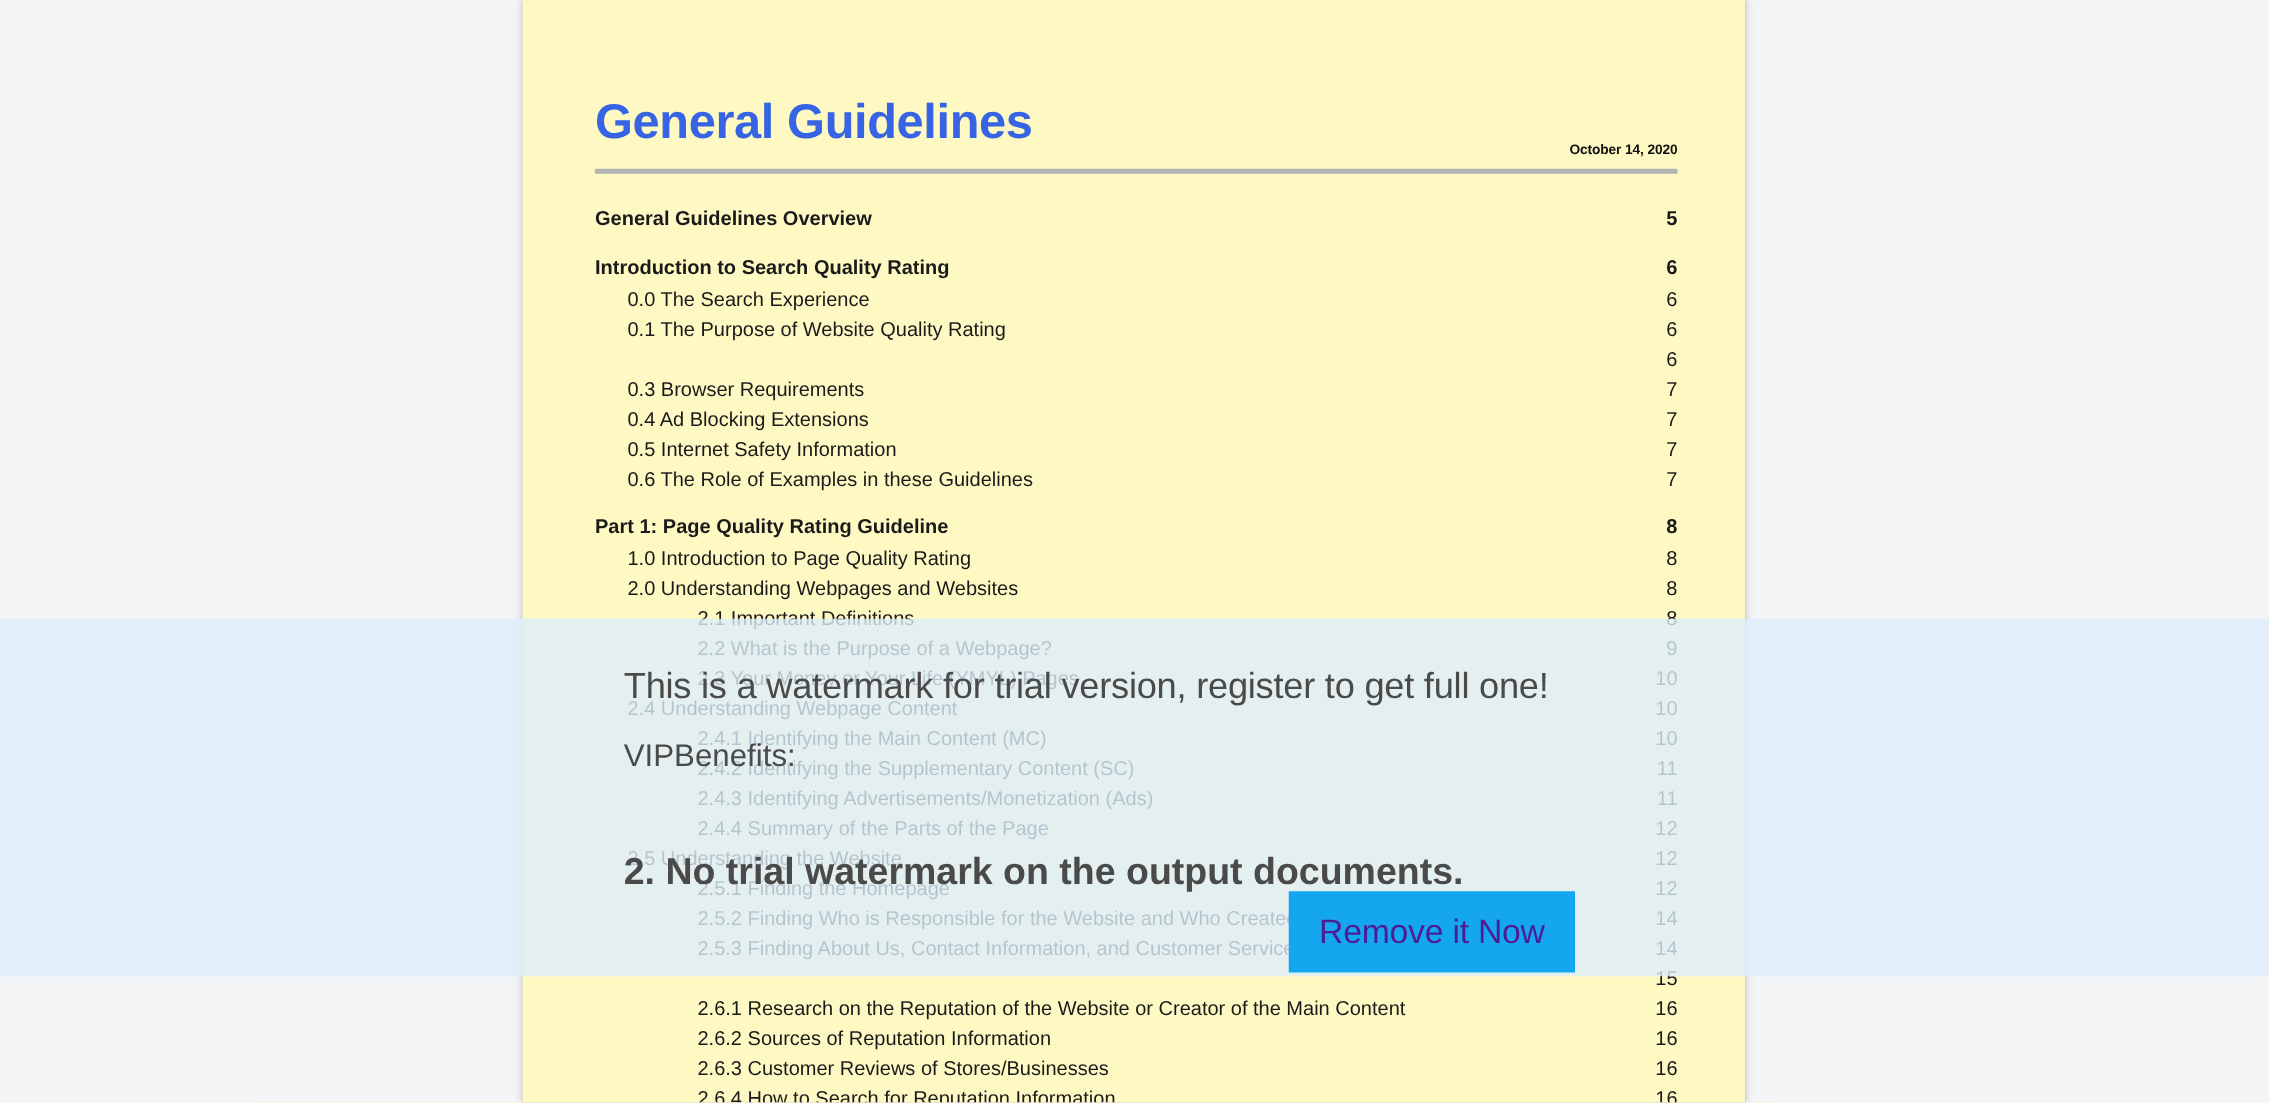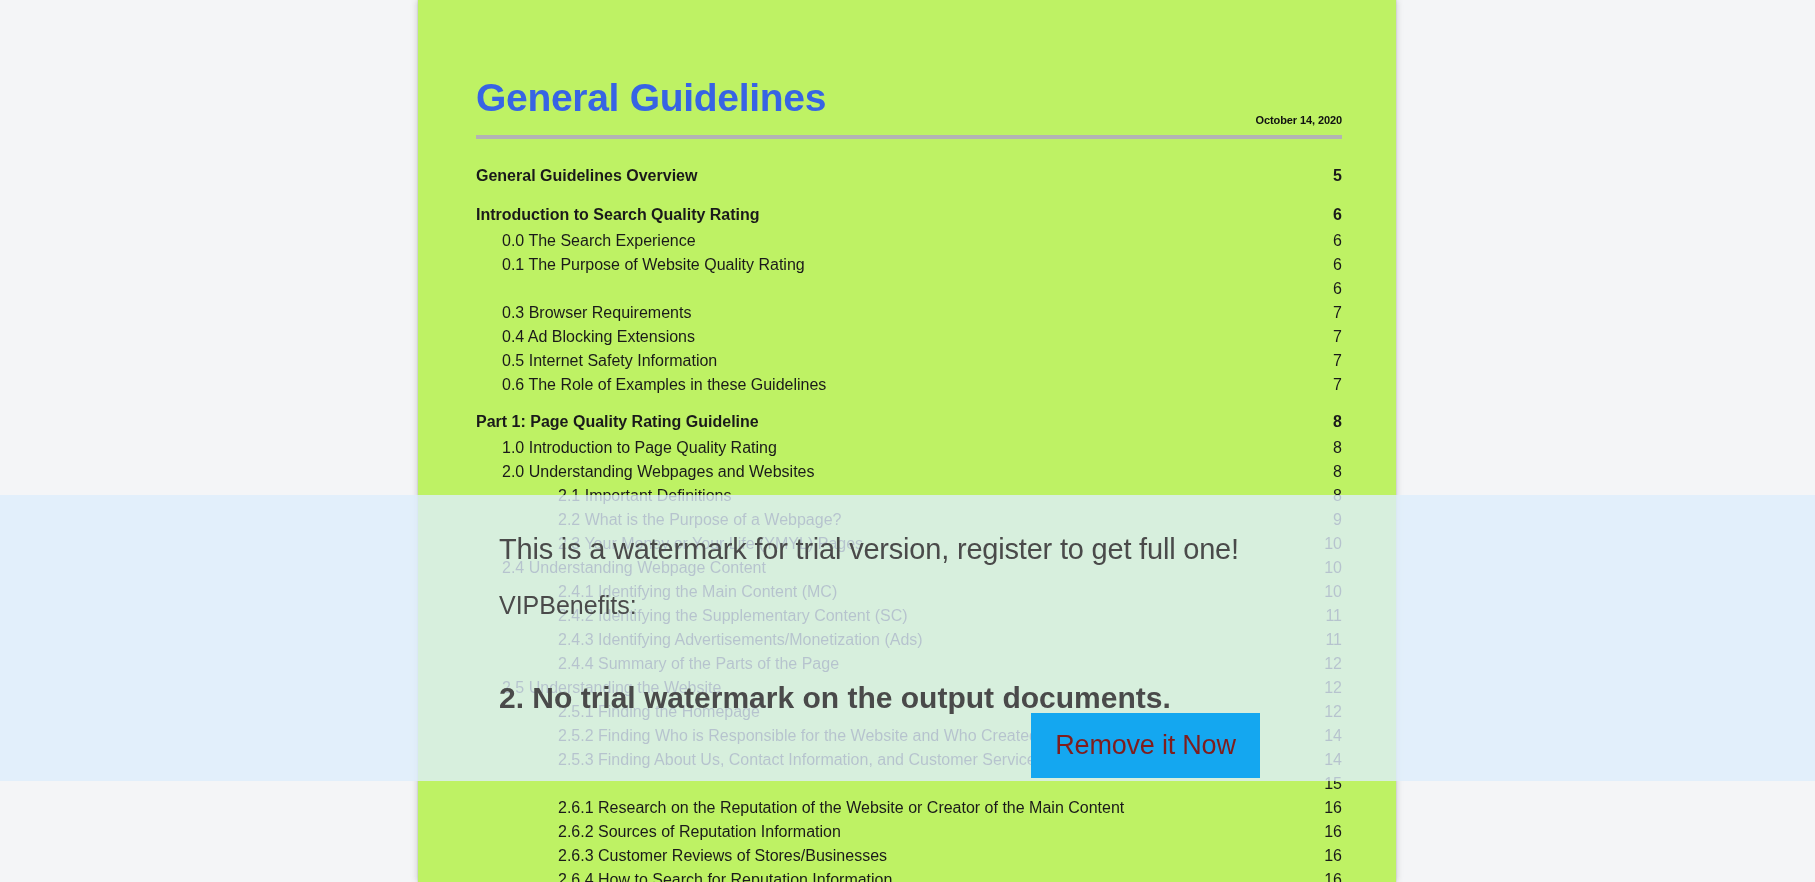--- a/index.html
+++ b/index.html
@@ -23,21 +23,21 @@
     background: #f4f5f7;
   }
 
   
   #page {
     position: absolute;
     left: 418px;
     top: 0px;
     width: 978px;
     height: 882px;
-    background: #bef264;
+    background: #fef9c3;
     box-shadow: 0 0 0 1px rgba(0,0,0,0.05), 2px 0 6px rgba(0,0,0,0.10), -2px 0 6px rgba(0,0,0,0.10);
     overflow: hidden;
   }
 
   #page-inner {
     position: absolute;
     left: 58px;
     top: 0;
     width: 866px;
     height: 100%;
@@ -176,21 +176,21 @@
     font-weight: bold;
   }
 
   #remove-button {
     position: absolute;
     left: 1031px;
     top: 713px;
     width: 229px;
     height: 65px;
     background: #14a7f0;
-    color: #7f1d1d;
+    color: #4c1d95;
     font-family: "Liberation Sans", sans-serif;
     font-size: 27px;
     display: flex;
     align-items: center;
     justify-content: center;
     border: none;
     cursor: pointer;
     letter-spacing: -0.2px;
   }
 </style>

